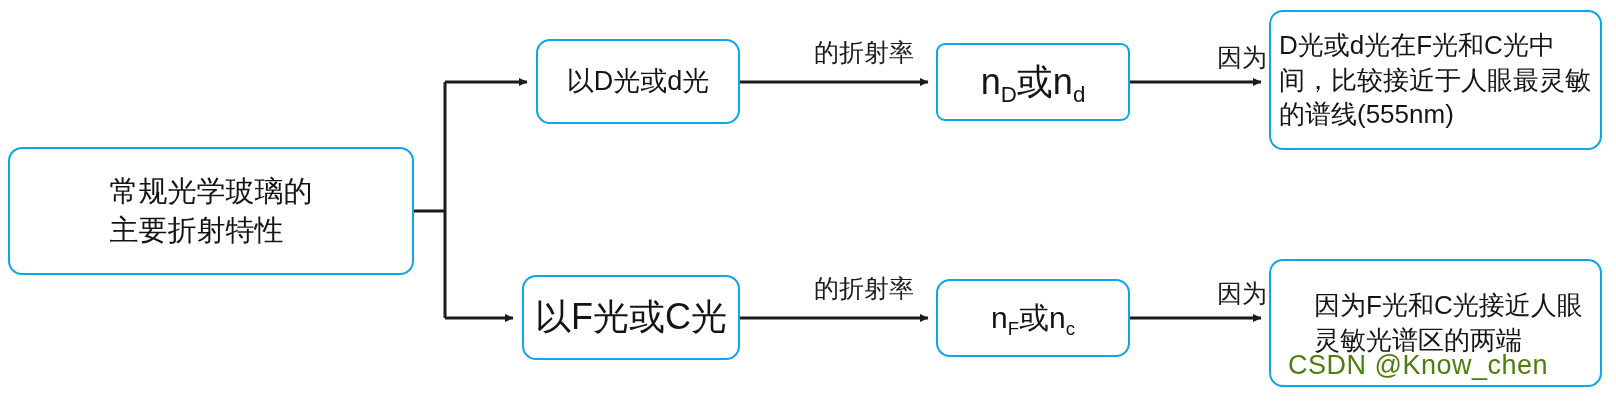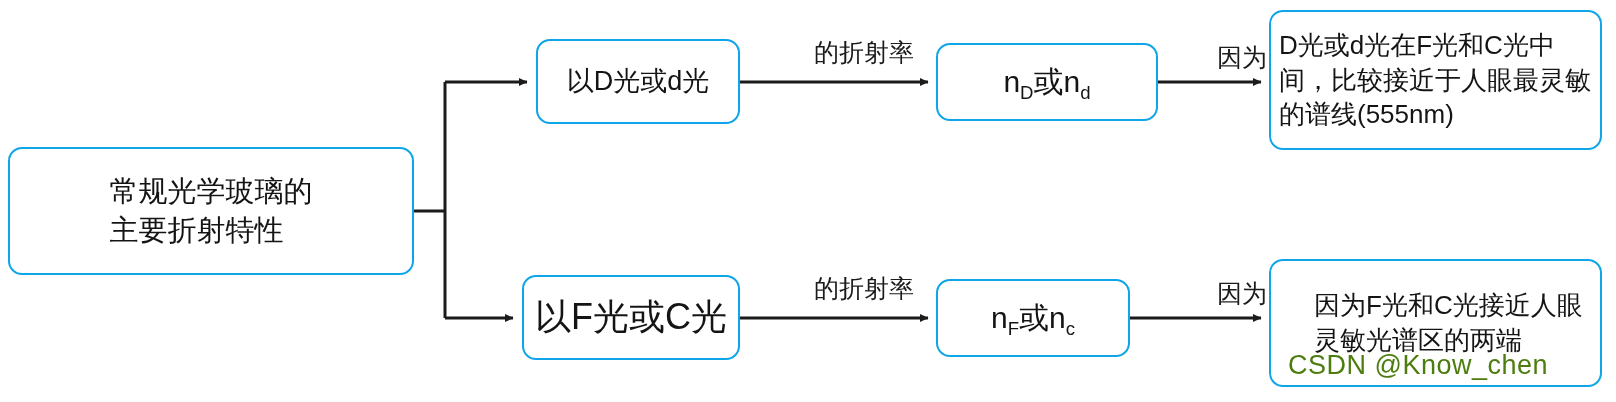--- a/index.html
+++ b/index.html
@@ -47,23 +47,24 @@
   #node-flight {
     left: 522px;
     top: 275px;
     width: 218px;
     height: 85px;
     font-size: 36px;
   }
   #node-nd {
     left: 936px;
     top: 43px;
-    width: 222px;
+    width: 194px;
     height: 78px;
-    font-size: 30px;
+    font-size: 36px;
+    border-radius: 9px;
   }
   #node-nf {
     left: 936px;
     top: 279px;
     width: 194px;
     height: 78px;
     font-size: 30px;
   }
   #node-reason-top {
     left: 1269px;

